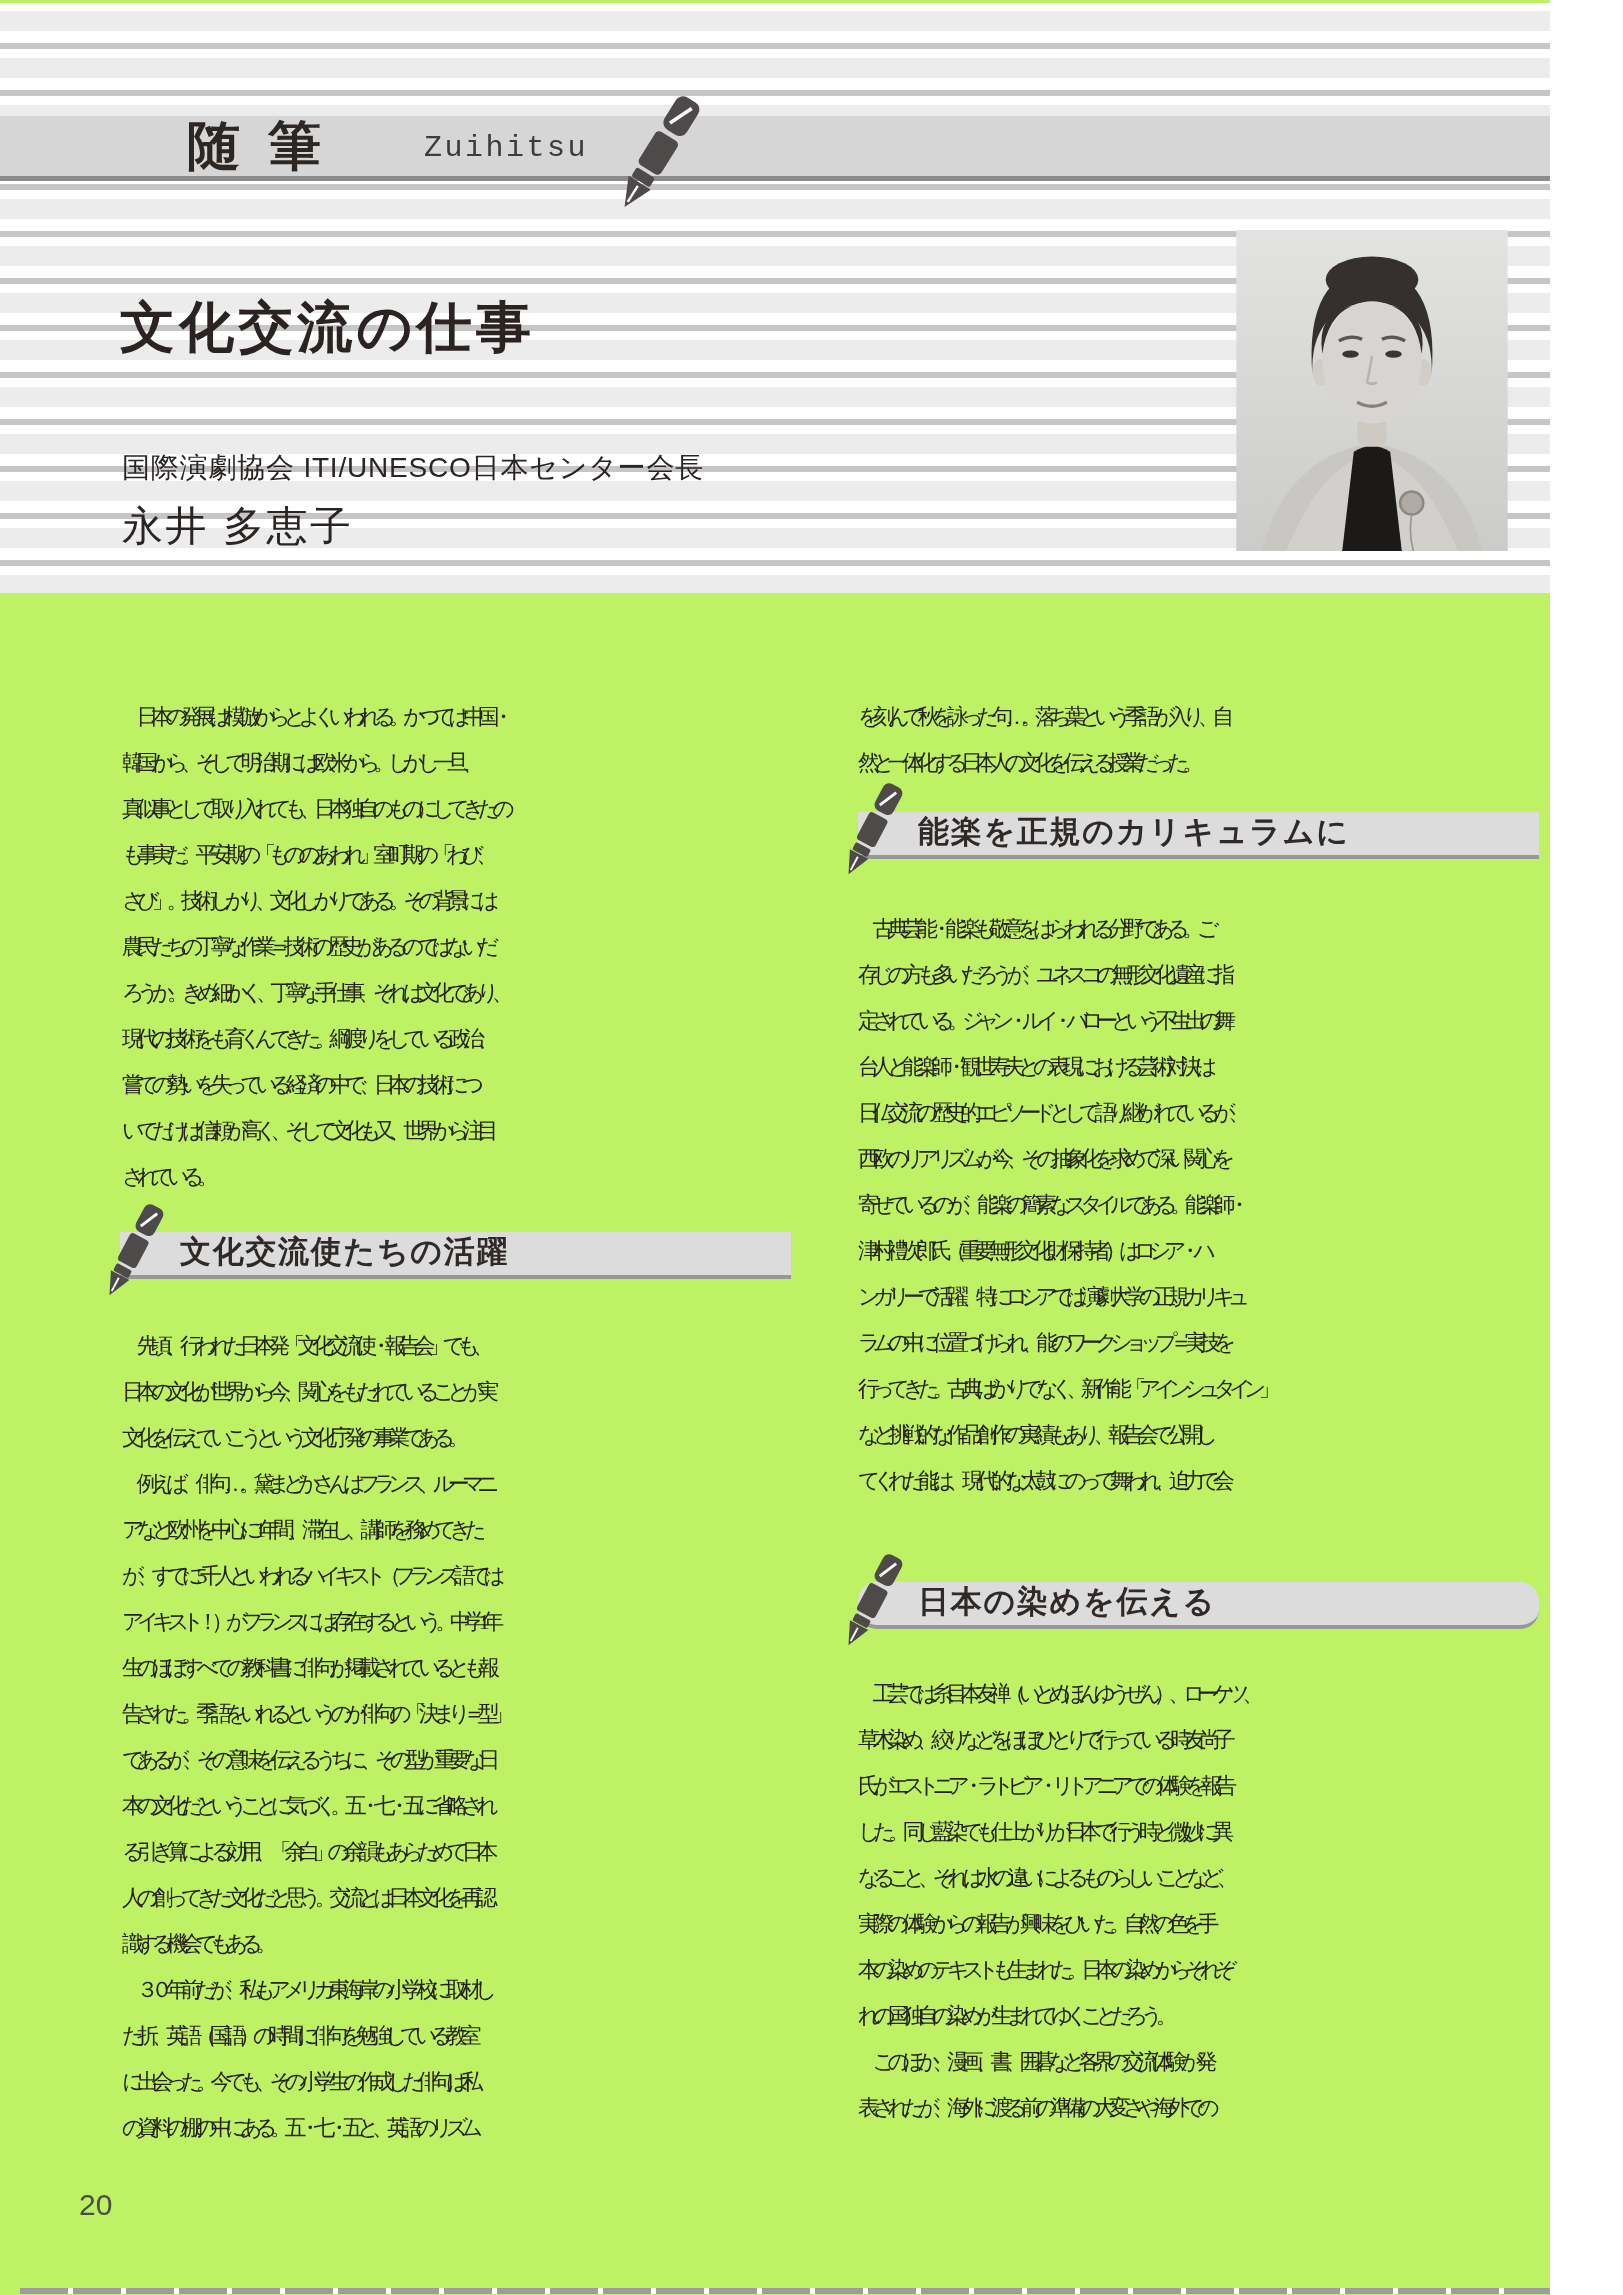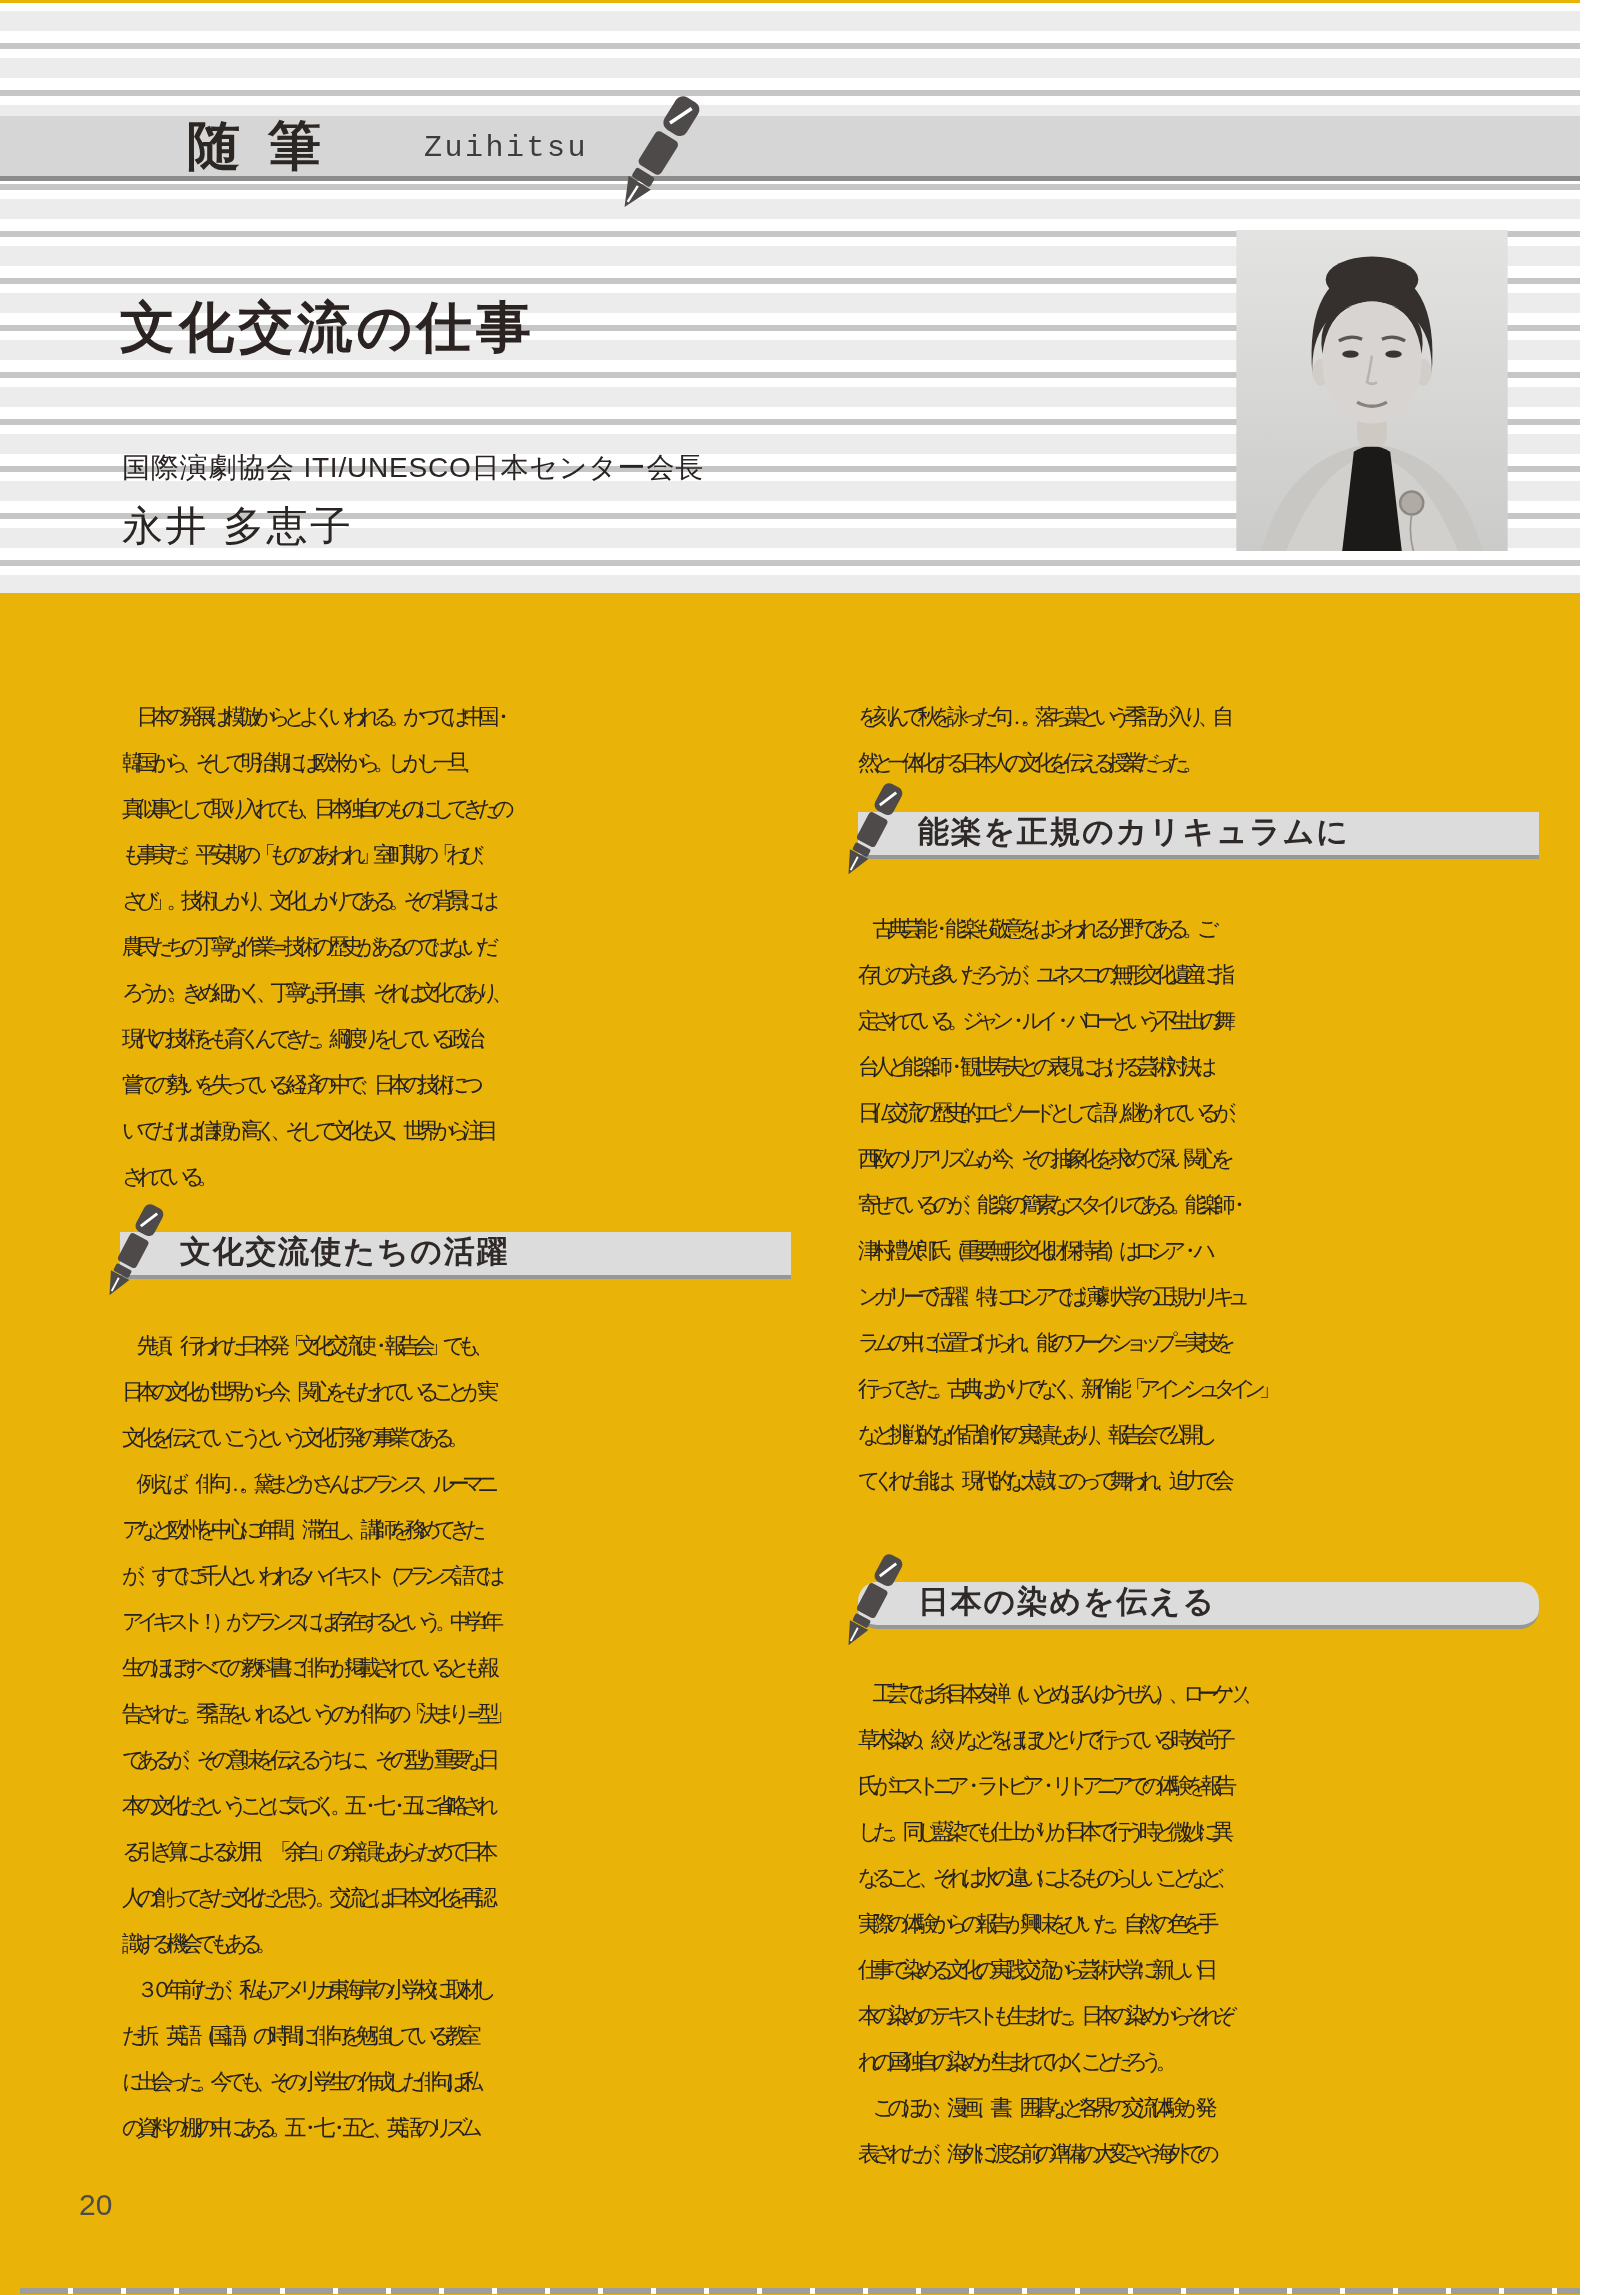--- a/index.html
+++ b/index.html
@@ -1,20 +1,19 @@
 <!DOCTYPE html>
 <html style="font-size:13.2px"><head>
 <meta charset="utf-8">
 <style>
   html,body { margin:0; padding:0; background:#fff; }
   .page {
     position:relative; width:1550px; height:2295px; overflow:hidden;
-    background:#eab308; color:#262220;
+    background:#bef264; color:#262220;
     font-family:"Liberation Serif","DejaVu Serif",serif;
-    padding-left:30px;
   }
   
   .stripes {
     position:absolute; left:0; top:3.3px; width:1623px; height:590px;
     background:repeating-linear-gradient(180deg,
       #ffffff 0px 8.3px,
       #ececec 8.3px 28px,
       #ffffff 28px 40px,
       #c6c6c6 40px 46px,
       #ffffff 46px 47px);
@@ -250,21 +249,20 @@
     </svg>
   </div>
 
   <div id="para4" class="colblock">
       <div class="tline">　工芸では糸目本友禅（いとめほんゆうぜん）、ローケツ、</div>
       <div class="tline">草木染め、絞りなどをほぼひとりで行っている時友尚子</div>
       <div class="tline">氏がエストニア・ラトビア・リトアニアでの体験を報告</div>
       <div class="tline">した。同じ藍染でも仕上がりが日本で行う時と微妙に異</div>
       <div class="tline">なること、それは水の違いによるものらしいことなど、</div>
       <div class="tline">実際の体験からの報告が興味をひいた。自然の色を手</div>
-      <div class="tline">仕事で染める文化の実践交流から芸術大学に新しい日</div>
       <div class="tline">本の染めのテキストも生まれた。日本の染めからそれぞ</div>
       <div class="tline">れの国独自の染めが生まれてゆくことだろう。</div>
       <div class="tline">　このほか、漫画、書、囲碁など各界の交流体験が発</div>
       <div class="tline">表されたが、海外に渡る前の準備の大変さや海外での</div>
     </div>
 
   <div class="page-num">20</div>
   <div class="bottom-rule"></div>
 
 </div>

